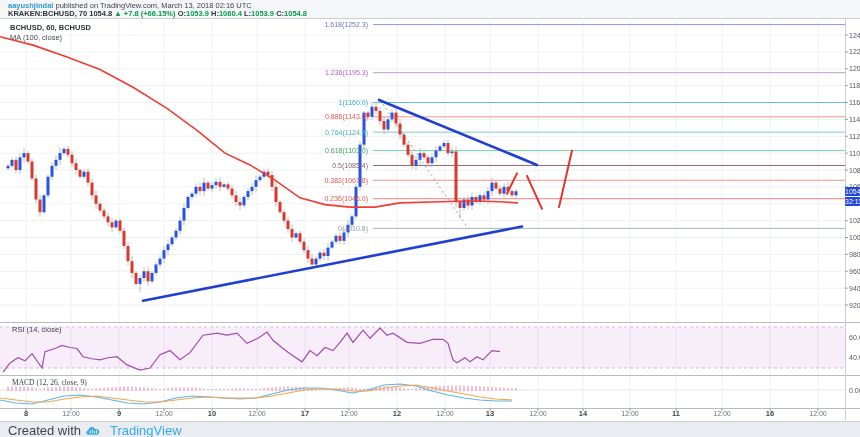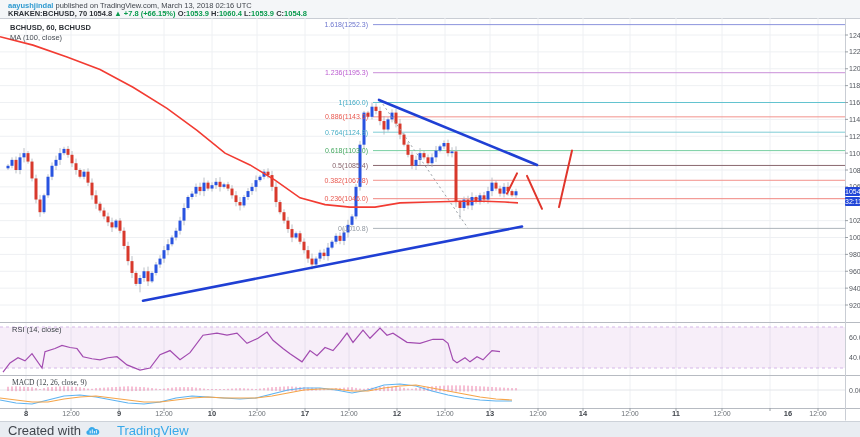--- a/index.html
+++ b/index.html
@@ -20,21 +20,21 @@
   .pane-label.rsi{top:325px;}
   .pane-label.macd{top:378px;font-family:Liberation Serif, serif;}
   #fib-labels .fl{position:absolute;font-size:7px;line-height:7px;white-space:nowrap;text-align:right;width:80px;}
   #price-axis .pl{position:absolute;font-size:7px;line-height:7px;color:#53575e;white-space:nowrap;}
   #time-axis .tl{position:absolute;top:410px;font-size:7px;line-height:8px;color:#6b7076;transform:translateX(-50%);white-space:nowrap;}
   #time-axis .tl.major{font-weight:bold;color:#40454c;font-size:7.5px;}
   .badge{position:absolute;left:845px;width:15px;text-align:center;font-size:7px;line-height:9px;color:#fff;background:#2146d8;border-radius:1px;}
   .badge.price{top:187px;height:9px;}
   .badge.countdown{top:197px;height:9px;}
   .footer{position:absolute;left:0;top:421px;width:860px;height:18px;background:#e9edf2;border-top:1px solid #cdd2d9;display:flex;align-items:center;padding-left:8px;box-sizing:border-box;font-size:13px;color:#40454c;}
-  .footer .brand{color:#38a9ea;margin-left:17px;}
+  .footer .brand{color:#38a9ea;margin-left:10px;}
   .footer svg{margin-left:5px;}
 </style>
 </head>
 <body>
 
 <div class="page">
 
   <div class="hdr line1">
     <span class="u">aayushjindal</span><span> published on TradingView.com, March 13, 2018 02:16 UTC</span>
   </div>
@@ -611,21 +611,21 @@
       <div class="tl major" style="left: 305px;">17</div>
       <div class="tl" style="left: 349px;">12:00</div>
       <div class="tl major" style="left: 397px;">12</div>
       <div class="tl" style="left: 445px;">12:00</div>
       <div class="tl major" style="left: 490px;">13</div>
       <div class="tl" style="left: 538px;">12:00</div>
       <div class="tl major" style="left: 583px;">14</div>
       <div class="tl" style="left: 630px;">12:00</div>
       <div class="tl major" style="left: 676px;">11</div>
       <div class="tl" style="left: 722px;">12:00</div>
-      <div class="tl major" style="left: 770px; margin-left: 18px;">16</div>
+      <div class="tl major" style="left: 770px;">16</div>
       <div class="tl" style="left: 818px;">12:00</div>
     </div>
 
   <div class="badge price">1054.8</div>
   <div class="badge countdown">32:11</div>
 
   <div class="footer">
     <span>Created with</span>
     <svg width="14" height="10" viewBox="0 0 14 10">
       <path d="M3.2 8.8 C1.4 8.8 0.4 7.7 0.4 6.4 C0.4 5.2 1.3 4.3 2.4 4.2 C2.6 2.4 4.1 1.1 5.9 1.1 C7.3 1.1 8.5 1.9 9.1 3.1 C9.4 3 9.8 2.9 10.2 2.9 C11.9 2.9 13.3 4.2 13.3 5.9 C13.3 7.5 12 8.8 10.3 8.8 Z" fill="#38a9ea"></path>

